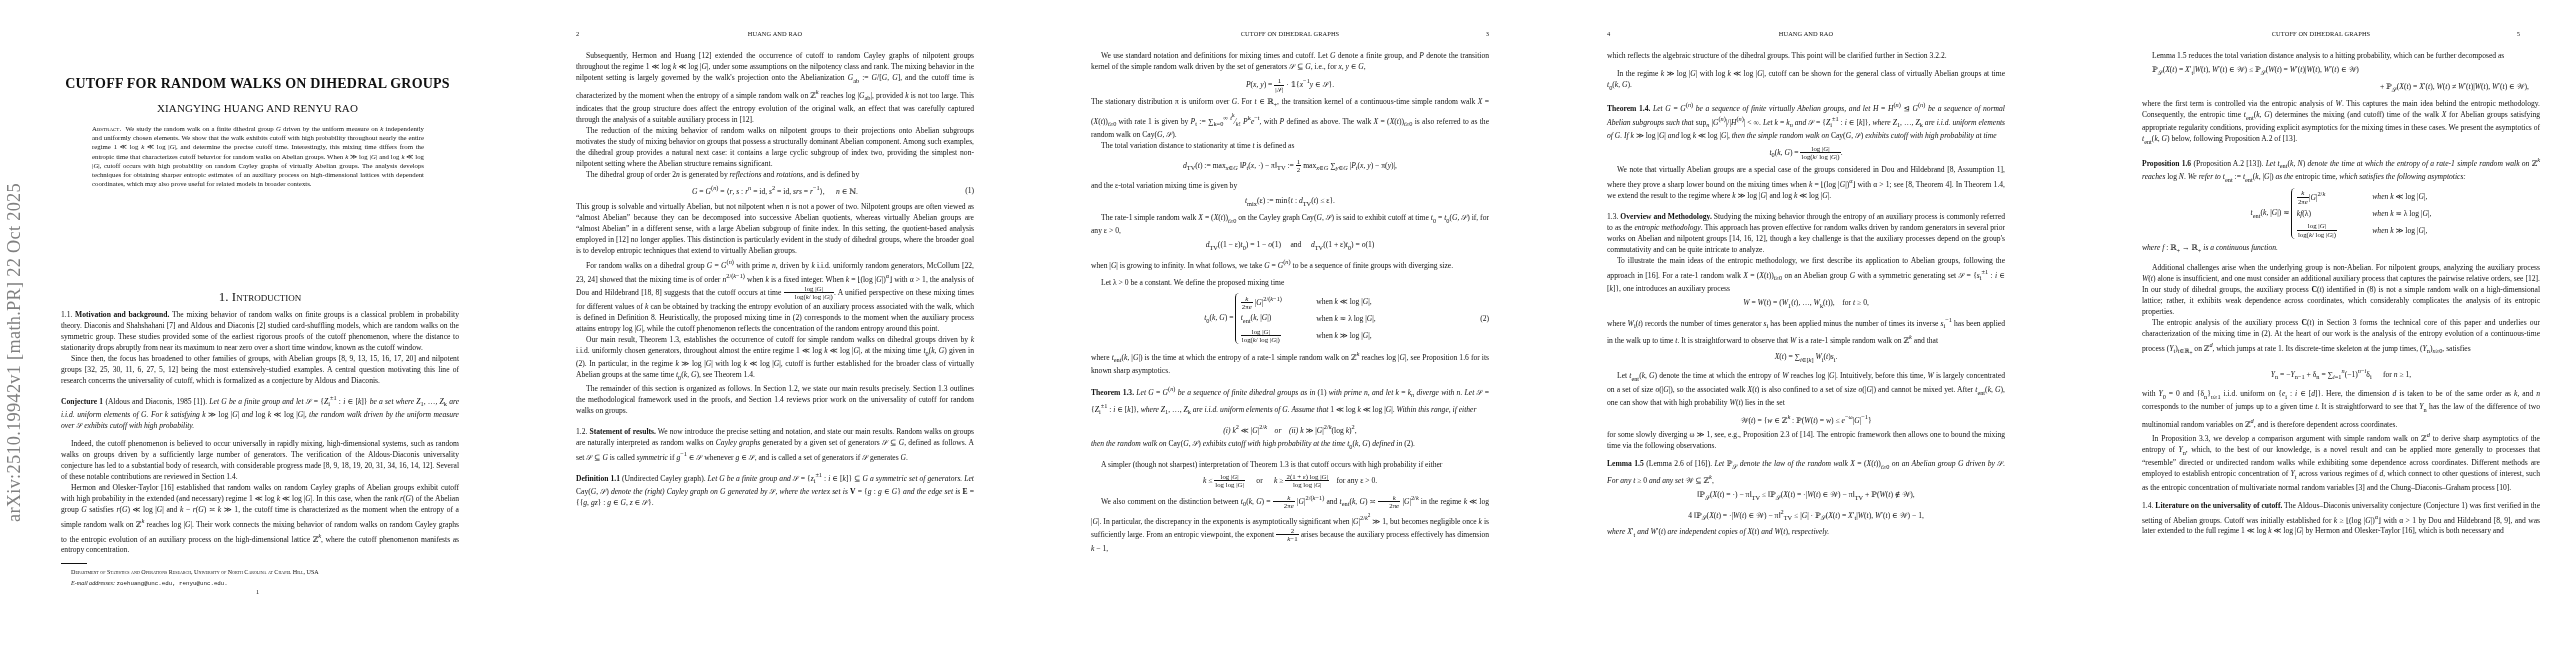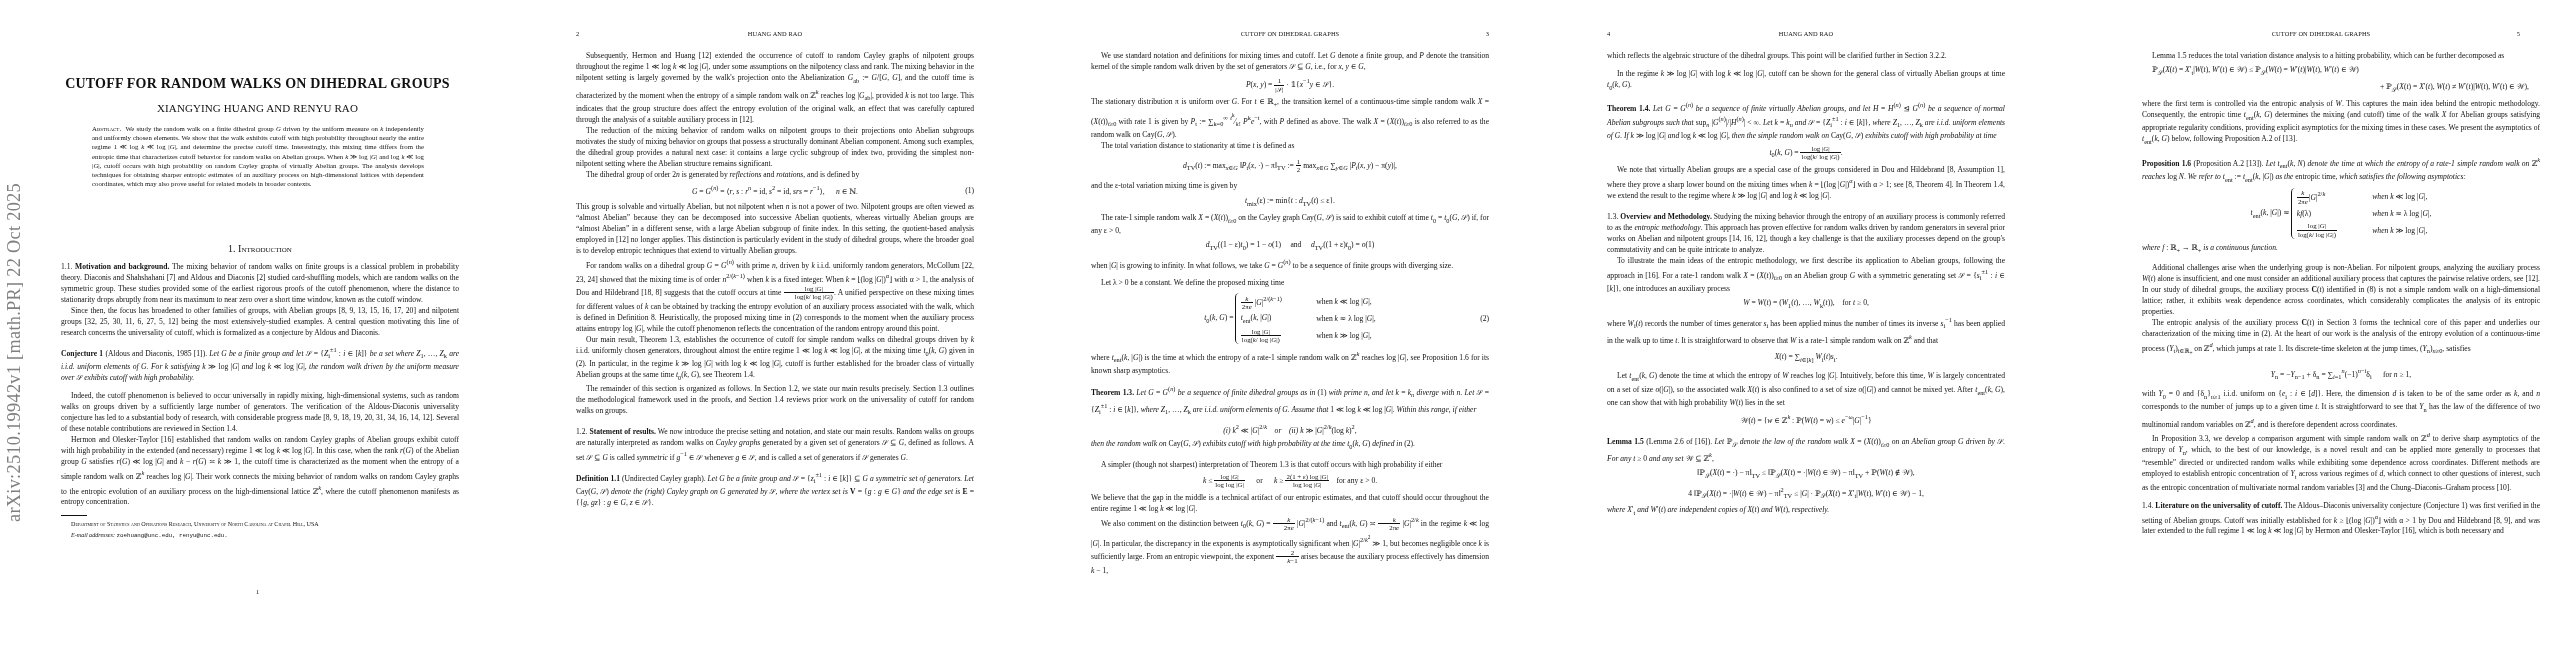--- a/index.html
+++ b/index.html
@@ -11,21 +11,21 @@
   .col p.ind{text-indent:10px;}
   .runhead{position:absolute;top:30px;left:61px;width:398px;font-size:6.4px;letter-spacing:0.1px;}
   .runhead .pn{position:absolute;top:0;}
   .runhead .pn.l{left:0;}
   .runhead .pn.r{right:0;}
   .runhead .rt{position:absolute;left:0;right:0;text-align:center;}
   .title{position:absolute;top:76px;left:0;width:515px;text-align:center;font-weight:bold;font-size:14px;letter-spacing:0.2px;}
   .authors{position:absolute;top:102px;left:0;width:515px;text-align:center;font-size:11px;letter-spacing:0.1px;}
   .abstract{position:absolute;top:124px;left:92px;width:332px;font-size:6.8px;line-height:9.2px;text-align:justify;}
   .sc{font-variant:small-caps;}
-  .sechead{text-align:center;font-variant:small-caps;font-size:10px;}
+  .sechead{text-align:center;font-variant:small-caps;font-size:13px;margin-top:48px;}
   .gap{height:6.7px;}
   .gap2{height:10px;}
   .eq{text-align:center;margin:3.3px 0;position:relative;}
   .eqnum{position:absolute;right:0;top:50%;transform:translateY(-50%);}
   b{font-weight:bold;}
   i{font-style:italic;}
   .arxiv{position:absolute;left:4.4px;top:522px;transform-origin:0 0;transform:rotate(-90deg);
          font-family:"Liberation Serif",serif;font-size:18.3px;color:#808080;white-space:nowrap;letter-spacing:0.3px;}
   .footrule{width:25.6px;border-top:0.6px solid #111;margin:7.8px 0 4.4px 0;}
   .foot{font-size:6.1px;line-height:8.3px;}
@@ -125,21 +125,20 @@
       <span class="eqnum">(2)</span>
     </div>
     <p>where <i>t</i><sub>ent</sub>(<i>k</i>, |<i>G</i>|) is the time at which the entropy of a rate-1 simple random walk on ℤ<sup><i>k</i></sup> reaches log |<i>G</i>|, see Proposition 1.6 for its known sharp asymptotics.</p>
     <div class="gap"></div>
     <p><b>Theorem 1.3.</b> <i>Let G</i> = <i>G</i><sup>(<i>n</i>)</sup> <i>be a sequence of finite dihedral groups as in</i> (1) <i>with prime n, and let k</i> = <i>k</i><sub><i>n</i></sub> <i>diverge with n. Let</i> 𝒮 = {<i>Z</i><sub>i</sub><sup>±1</sup> : <i>i</i> ∈ [<i>k</i>]}, <i>where Z</i><sub>1</sub>, …, <i>Z</i><sub>k</sub> <i>are i.i.d. uniform elements of G. Assume that</i> 1 ≪ log <i>k</i> ≪ log |<i>G</i>|. <i>Within this range, if either</i></p>
     <div class="eq"><i>(i)</i> <i>k</i><sup>2</sup> ≪ |<i>G</i>|<sup>2/<i>k</i></sup> &nbsp;&nbsp; <i>or</i> &nbsp;&nbsp; <i>(ii)</i> <i>k</i> ≫ |<i>G</i>|<sup>2/<i>k</i></sup>(log <i>k</i>)<sup>2</sup>,</div>
     <p><i>then the random walk on</i> Cay(<i>G</i>, 𝒮) <i>exhibits cutoff with high probability at the time</i> <i>t</i><sub>0</sub>(<i>k</i>, <i>G</i>) <i>defined in</i> (2).</p>
     <div class="gap"></div>
     <p class="ind">A simpler (though not sharpest) interpretation of Theorem 1.3 is that cutoff occurs with high probability if either</p>
     <div class="eq"><i>k</i> ≤ <span class="frac"><span class="n">log |<i>G</i>|</span><span class="d">log log |<i>G</i>|</span></span> &nbsp;&nbsp;&nbsp;&nbsp; or &nbsp;&nbsp;&nbsp;&nbsp; <i>k</i> ≥ <span class="frac"><span class="n">2(1 + ε) log |<i>G</i>|</span><span class="d">log log |<i>G</i>|</span></span> &nbsp;&nbsp; for any ε &gt; 0.</div>
-    <p>We believe that the gap in the middle is a technical artifact of our entropic estimates, and that cutoff should occur throughout the entire regime 1 ≪ log <i>k</i> ≪ log |<i>G</i>|.</p>
     <p class="ind">We also comment on the distinction between <i>t</i><sub>0</sub>(<i>k</i>, <i>G</i>) = <span class="frac"><span class="n"><i>k</i></span><span class="d">2π<i>e</i></span></span> |<i>G</i>|<sup>2/(<i>k</i>−1)</sup> and <i>t</i><sub>ent</sub>(<i>k</i>, <i>G</i>) ≍ <span class="frac"><span class="n"><i>k</i></span><span class="d">2π<i>e</i></span></span> |<i>G</i>|<sup>2/<i>k</i></sup> in the regime <i>k</i> ≪ log |<i>G</i>|. In particular, the discrepancy in the exponents is asymptotically significant when |<i>G</i>|<sup>2/<i>k</i><sup>2</sup></sup> ≫ 1, but becomes negligible once <i>k</i> is sufficiently large. From an entropic viewpoint, the exponent <span class="frac"><span class="n">2</span><span class="d"><i>k</i>−1</span></span> arises because the auxiliary process effectively has dimension <i>k</i> − 1,</p>
   </div>
 </div>
 
 <div class="page" style="left:1546px;">
   <div class="runhead">
     <span class="pn l">4</span>
     <span class="rt">HUANG AND RAO</span>
   </div>
   <div class="col" style="top:50px;">
@@ -151,20 +150,21 @@
     <div class="eq"><i>t</i><sub>0</sub>(<i>k</i>, <i>G</i>) = <span class="frac"><span class="n">log |<i>G</i>|</span><span class="d">log(<i>k</i>/ log |<i>G</i>|)</span></span>.</div>
     <p class="ind">We note that virtually Abelian groups are a special case of the groups considered in Dou and Hildebrand [8, Assumption 1], where they prove a sharp lower bound on the mixing times when <i>k</i> = ⌊(log |<i>G</i>|)<sup>α</sup>⌋ with α &gt; 1; see [8, Theorem 4]. In Theorem 1.4, we extend the result to the regime where <i>k</i> ≫ log |<i>G</i>| and log <i>k</i> ≪ log |<i>G</i>|.</p>
     <div class="gap2"></div>
     <p>1.3. <b>Overview and Methodology.</b> Studying the mixing behavior through the entropy of an auxiliary process is commonly referred to as the <i>entropic methodology</i>. This approach has proven effective for random walks driven by random generators in several prior works on Abelian and nilpotent groups [14, 16, 12], though a key challenge is that the auxiliary processes depend on the group's commutativity and can be quite intricate to analyze.</p>
     <p class="ind">To illustrate the main ideas of the entropic methodology, we first describe its application to Abelian groups, following the approach in [16]. For a rate-1 random walk <i>X</i> = (<i>X</i>(<i>t</i>))<sub><i>t</i>≥0</sub> on an Abelian group <i>G</i> with a symmetric generating set 𝒮 = {<i>s</i><sub>i</sub><sup>±1</sup> : <i>i</i> ∈ [<i>k</i>]}, one introduces an auxiliary process</p>
     <div class="eq"><i>W</i> = <i>W</i>(<i>t</i>) = (<i>W</i><sub>1</sub>(<i>t</i>), …, <i>W</i><sub>k</sub>(<i>t</i>)), &nbsp;&nbsp; for <i>t</i> ≥ 0,</div>
     <p>where <i>W</i><sub>i</sub>(<i>t</i>) records the number of times generator <i>s</i><sub>i</sub> has been applied minus the number of times its inverse <i>s</i><sub>i</sub><sup>−1</sup> has been applied in the walk up to time <i>t</i>. It is straightforward to observe that <i>W</i> is a rate-1 simple random walk on ℤ<sup><i>k</i></sup> and that</p>
     <div class="eq" style="margin:5.6px 0;"><i>X</i>(<i>t</i>) = ∑<sub><i>i</i>∈[<i>k</i>]</sub> <i>W</i><sub>i</sub>(<i>t</i>)<i>s</i><sub>i</sub>.</div>
     <p class="ind">Let <i>t</i><sub>ent</sub>(<i>k</i>, <i>G</i>) denote the time at which the entropy of <i>W</i> reaches log |<i>G</i>|. Intuitively, before this time, <i>W</i> is largely concentrated on a set of size <i>o</i>(|<i>G</i>|), so the associated walk <i>X</i>(<i>t</i>) is also confined to a set of size <i>o</i>(|<i>G</i>|) and cannot be mixed yet. After <i>t</i><sub>ent</sub>(<i>k</i>, <i>G</i>), one can show that with high probability <i>W</i>(<i>t</i>) lies in the set</p>
     <div class="eq">𝒲(<i>t</i>) = {<i>w</i> ∈ ℤ<sup><i>k</i></sup> : ℙ(<i>W</i>(<i>t</i>) = <i>w</i>) ≤ <i>e</i><sup>−ω</sup>|<i>G</i>|<sup>−1</sup>}</div>
+    <p>for some slowly diverging ω ≫ 1, see, e.g., Proposition 2.3 of [14]. The entropic framework then allows one to bound the mixing time via the following observations.</p>
     <div class="gap"></div>
     <p><b>Lemma 1.5</b> (Lemma 2.6 of [16]). <i>Let</i> ℙ<sub>𝒮</sub> <i>denote the law of the random walk X</i> = (<i>X</i>(<i>t</i>))<sub><i>t</i>≥0</sub> <i>on an Abelian group G driven by</i> 𝒮. <i>For any t</i> ≥ 0 <i>and any set</i> 𝒲 ⊆ ℤ<sup><i>k</i></sup>,</p>
     <div class="eq">‖ℙ<sub>𝒮</sub>(<i>X</i>(<i>t</i>) = ·) − π‖<sub>TV</sub> ≤ ‖ℙ<sub>𝒮</sub>(<i>X</i>(<i>t</i>) = ·|<i>W</i>(<i>t</i>) ∈ 𝒲) − π‖<sub>TV</sub> + ℙ(<i>W</i>(<i>t</i>) ∉ 𝒲),</div>
     <div class="eq">4 ‖ℙ<sub>𝒮</sub>(<i>X</i>(<i>t</i>) = ·|<i>W</i>(<i>t</i>) ∈ 𝒲) − π‖<sup>2</sup><sub>TV</sub> ≤ |<i>G</i>| · ℙ<sub>𝒮</sub>(<i>X</i>(<i>t</i>) = <i>X</i>′<sub>t</sub>|<i>W</i>(<i>t</i>), <i>W</i>′(<i>t</i>) ∈ 𝒲) − 1,</div>
     <p><i>where X</i>′<sub>t</sub> <i>and W</i>′(<i>t</i>) <i>are independent copies of X</i>(<i>t</i>) <i>and W</i>(<i>t</i>), <i>respectively.</i></p>
   </div>
 </div>
 
 <div class="page" style="left:2061px;">
   <div class="runhead">

